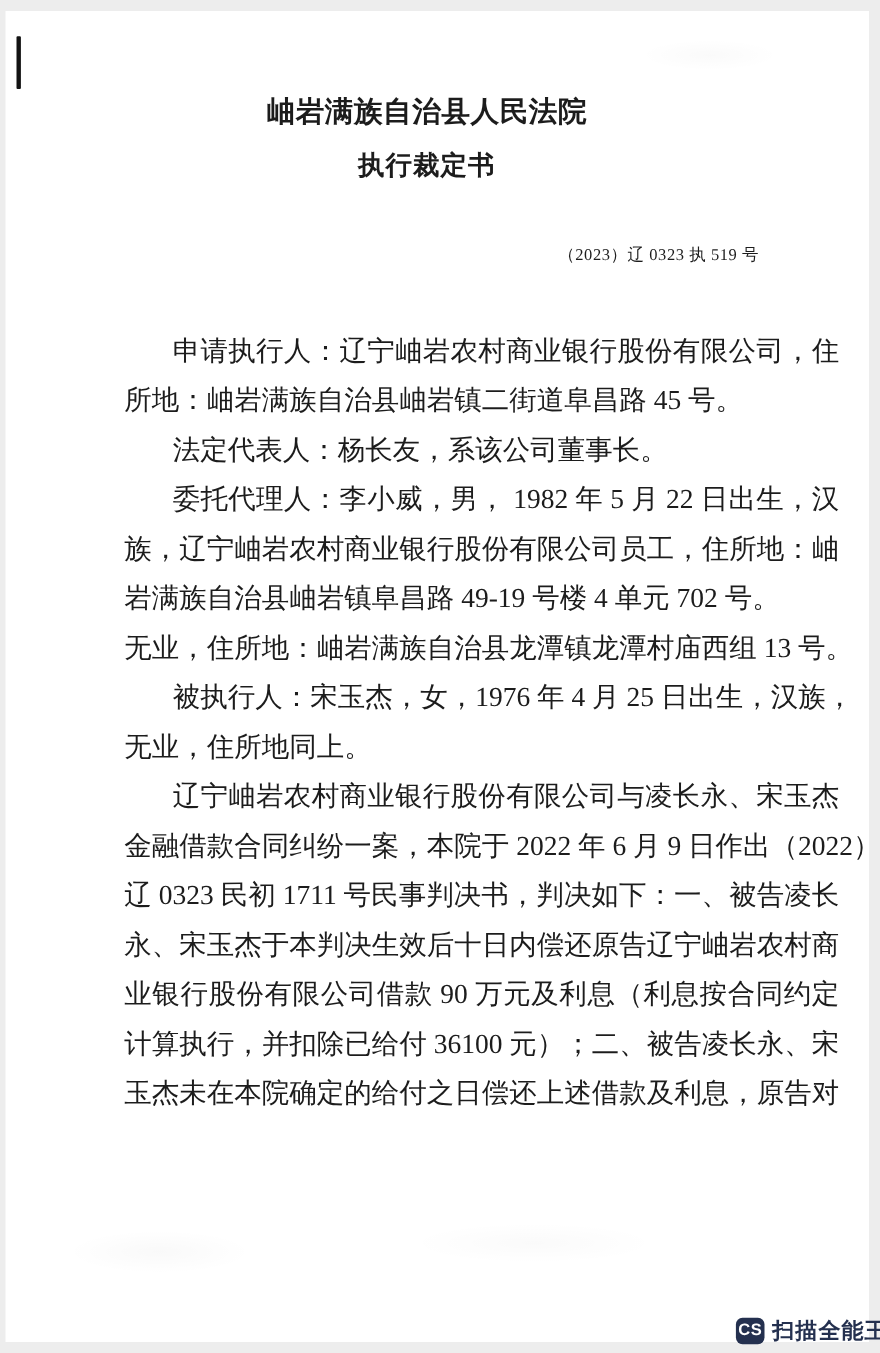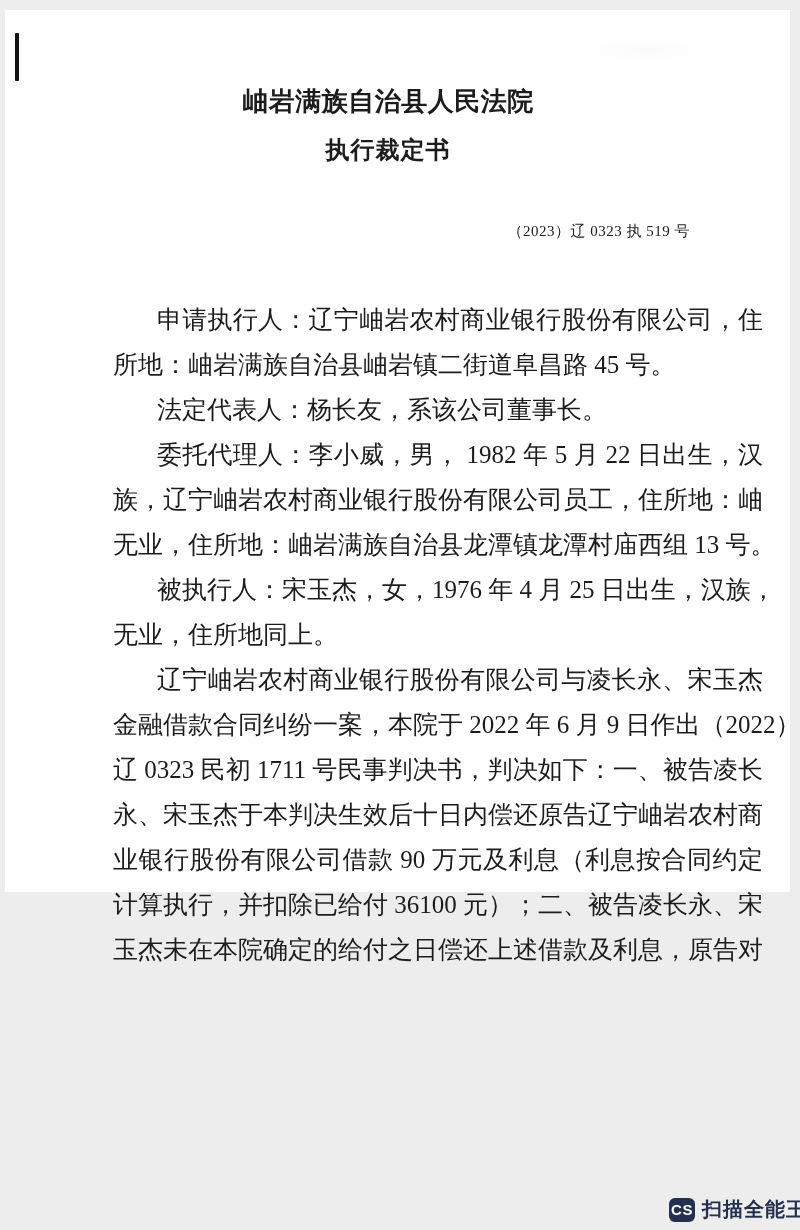--- a/index.html
+++ b/index.html
@@ -6,21 +6,21 @@
   html, body {
     width: 800px; height: 1230px;
     overflow: hidden;
     background: var(--frame, #ededed);
     font-family: "Liberation Serif", "DejaVu Serif", serif;
   }
   .scan-wrap { position: relative; width: 800px; height: 1230px; }
   .page {
     position: absolute;
     left: 5px; top: 10px;
-    width: 785px; height: 882px;
+    width: 785px; height: 1210px;
     background: var(--paper, #ffffff);
     color: var(--ink, #1c1c1c);
     
     background-image:
       radial-gradient(ellipse 120px 28px at 140px 1128px, rgba(0,0,0,0.025), transparent 70%),
       radial-gradient(ellipse 160px 26px at 480px 1120px, rgba(0,0,0,0.02), transparent 70%),
       radial-gradient(ellipse 90px 20px at 640px 40px, rgba(0,0,0,0.02), transparent 70%);
   }
   .scan-bar {
     position: absolute;
@@ -111,20 +111,21 @@
     <h2 class="doc-title">执行裁定书</h2>
 
     <div class="case-number">（2023）辽 0323 执 519 号</div>
 
     <div class="doc-body">
         <div class="line first">申请执行人：辽宁岫岩农村商业银行股份有限公司，住</div>
         <div class="line para-end">所地：岫岩满族自治县岫岩镇二街道阜昌路 45 号。</div>
         <div class="line first para-end">法定代表人：杨长友，系该公司董事长。</div>
         <div class="line first">委托代理人：李小威，男， 1982 年 5 月 22 日出生，汉</div>
         <div class="line">族，辽宁岫岩农村商业银行股份有限公司员工，住所地：岫</div>
+        <div class="line para-end">岩满族自治县岫岩镇阜昌路 49-19 号楼 4 单元 702 号。</div>
         <div class="line para-end">无业，住所地：岫岩满族自治县龙潭镇龙潭村庙西组 13 号。</div>
         <div class="line first">被执行人：宋玉杰，女，1976 年 4 月 25 日出生，汉族，</div>
         <div class="line para-end">无业，住所地同上。</div>
         <div class="line first">辽宁岫岩农村商业银行股份有限公司与凌长永、宋玉杰</div>
         <div class="line">金融借款合同纠纷一案，本院于 2022 年 6 月 9 日作出（2022）</div>
         <div class="line">辽 0323 民初 1711 号民事判决书，判决如下：一、被告凌长</div>
         <div class="line">永、宋玉杰于本判决生效后十日内偿还原告辽宁岫岩农村商</div>
         <div class="line">业银行股份有限公司借款 90 万元及利息（利息按合同约定</div>
         <div class="line">计算执行，并扣除已给付 36100 元）；二、被告凌长永、宋</div>
         <div class="line">玉杰未在本院确定的给付之日偿还上述借款及利息，原告对</div>

